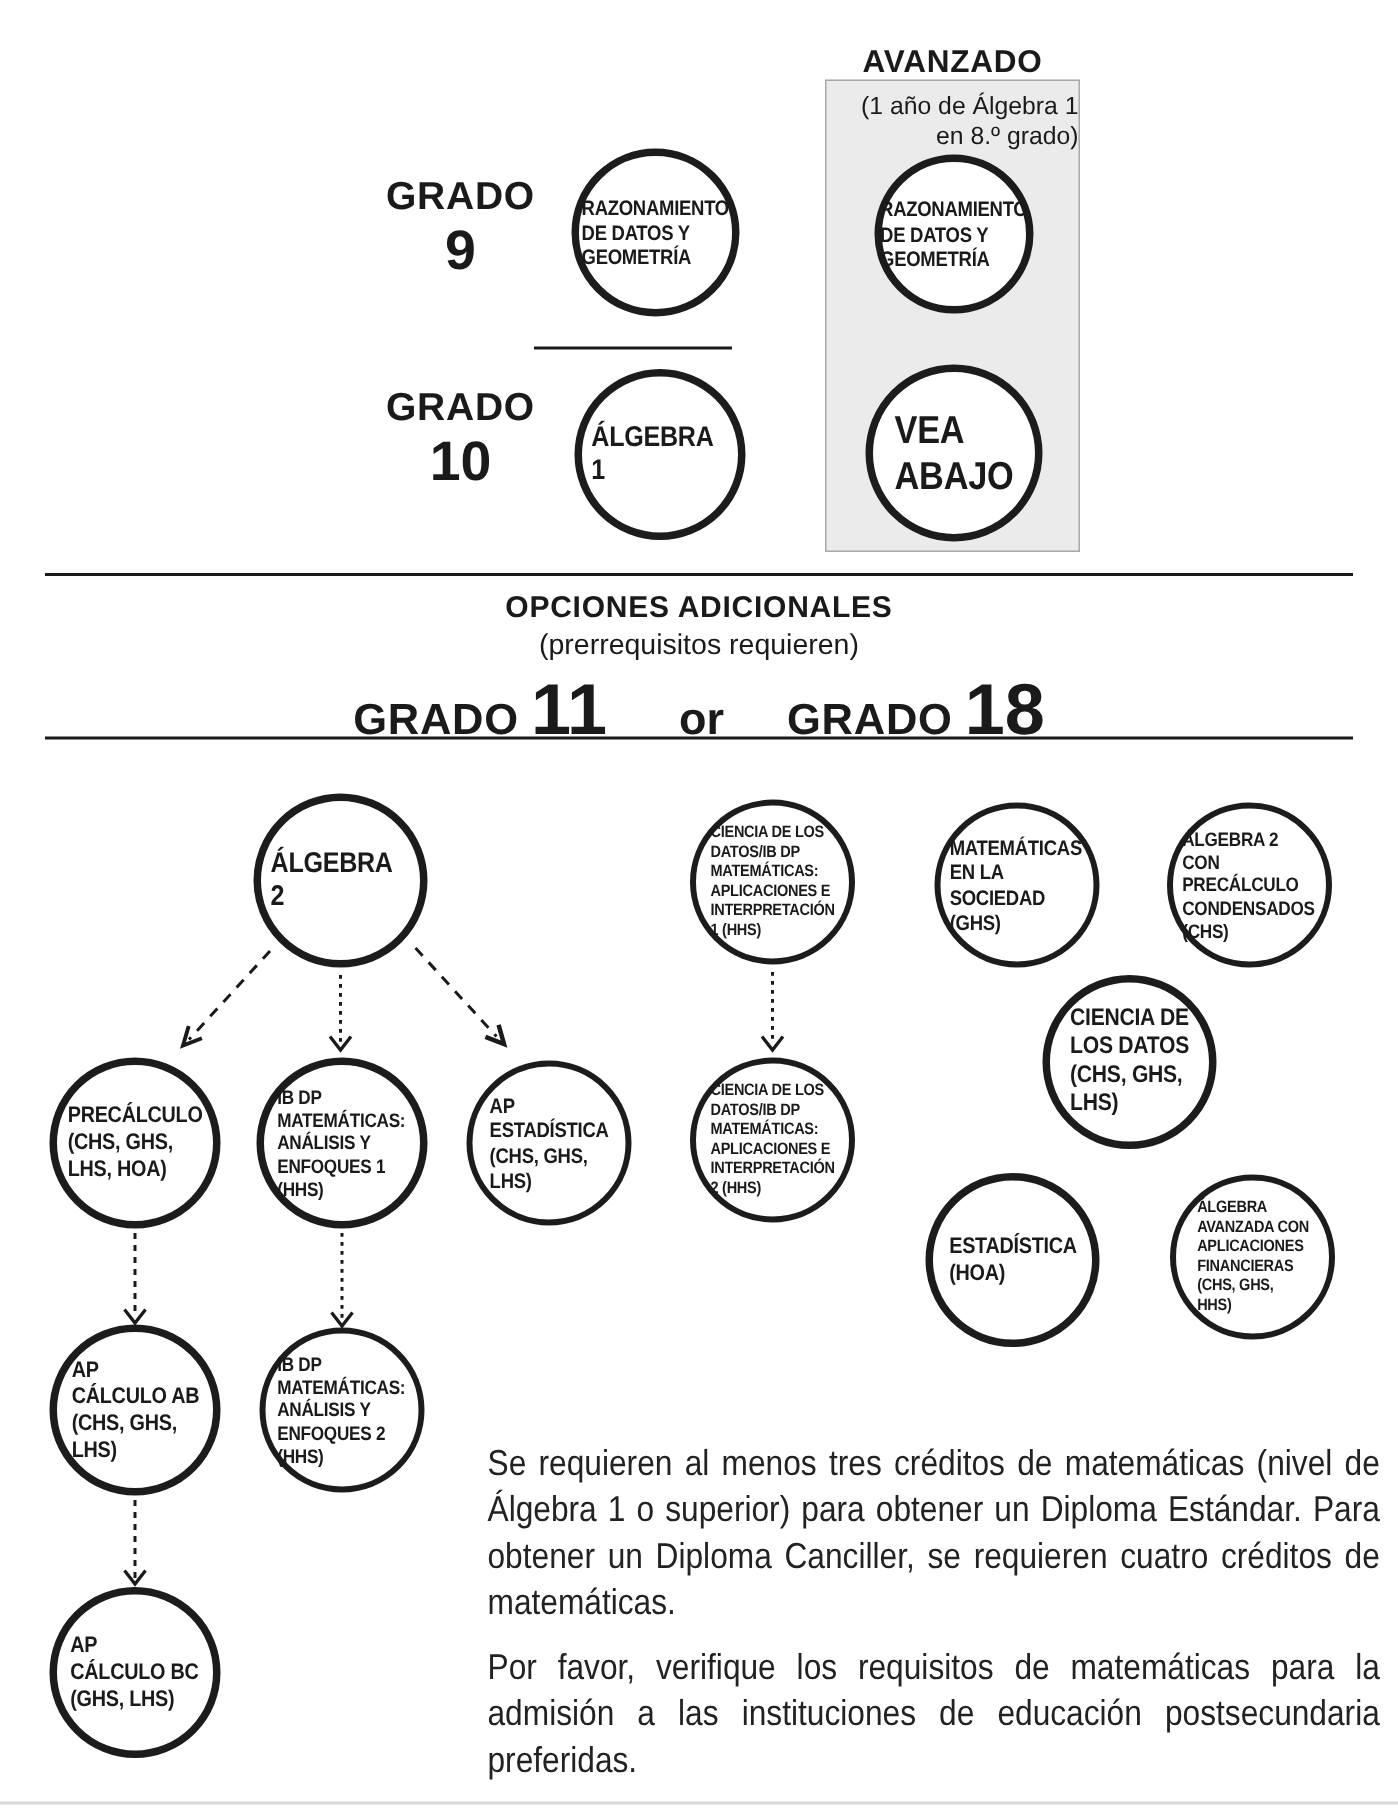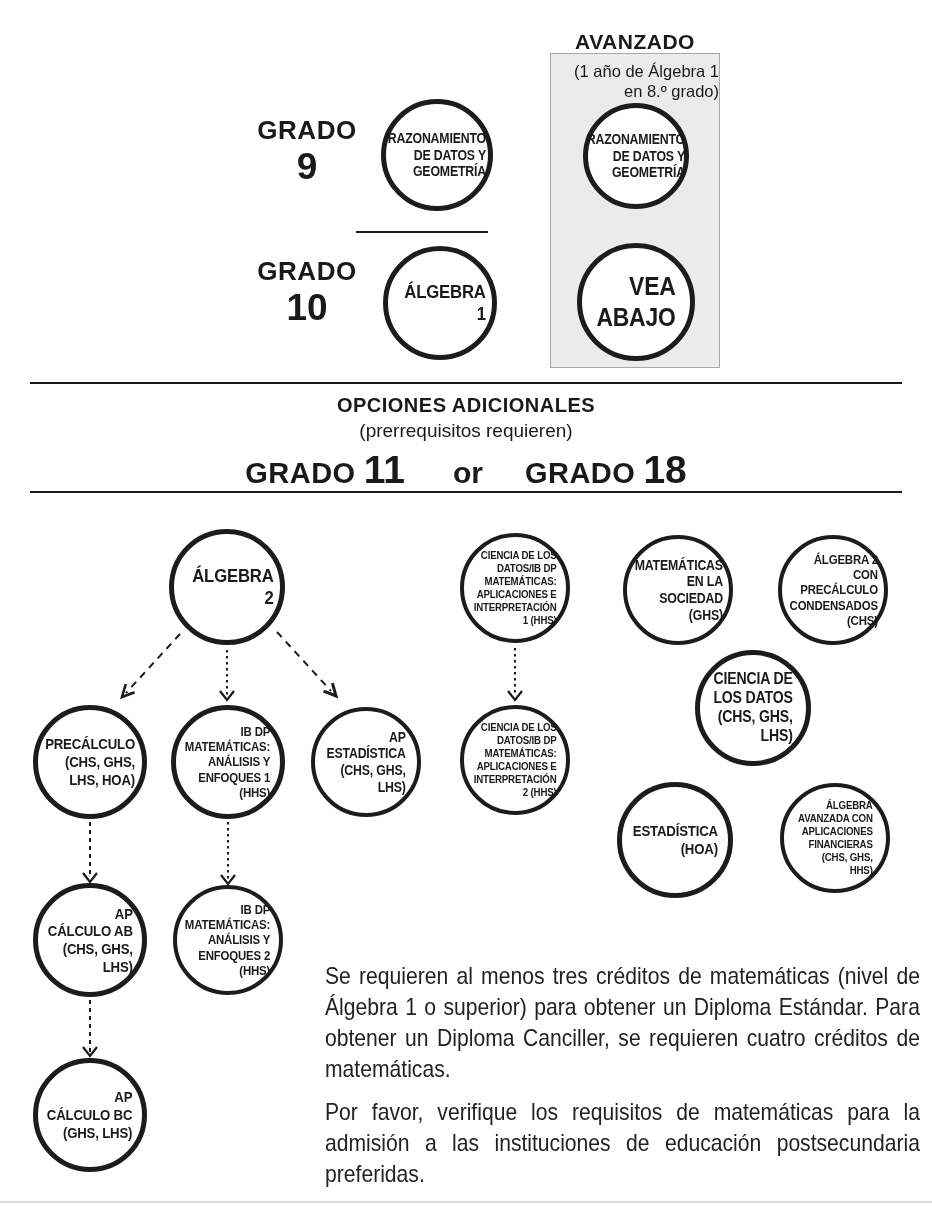--- a/index.html
+++ b/index.html
@@ -13,36 +13,36 @@
     background:#ebebeb;border:1px solid #a8a8a8;box-sizing:border-box;}
   .avanzado-title{position:absolute;left:550px;top:30px;width:170px;text-align:center;
     font-weight:bold;font-size:21px;letter-spacing:.5px;}
   .gray-note{margin-top:7px;text-align:right;font-size:16.5px;line-height:1.22;white-space:pre-line;}
   
   .grade-header{position:absolute;width:120px;text-align:center;}
   .gh-label{font-weight:bold;font-size:26px;letter-spacing:.5px;}
   .gh-num{font-weight:bold;font-size:37px;line-height:1.0;margin-top:2px;}
   
   .circle{position:absolute;border:4px solid #1c1c1c;border-radius:50%;background:#fff;
-    display:flex;align-items:center;justify-content:center;text-align:right;box-sizing:border-box;}
+    display:flex;align-items:center;justify-content:center;text-align:left;box-sizing:border-box;}
   .circle .t{white-space:pre-line;transform:scaleX(.88);line-height:1.18;font-weight:bold;letter-spacing:-.2px;}
   .fs11{font-size:11px;line-height:1.22;}
   .fs13{font-size:13px;}
   .fs14{font-size:14px;}
   .fs15{font-size:15px;}
   .fs16{font-size:16px;}
   .fs19{font-size:19px;}
   .fs26{font-size:26px;line-height:1.25;}
   
   .options{position:absolute;left:0;top:394px;width:932px;text-align:center;}
   .opt-title{font-weight:bold;font-size:20px;letter-spacing:.5px;}
   .opt-sub{font-size:19px;margin-top:3px;}
   .grades-row{margin-top:8px;display:flex;justify-content:center;align-items:baseline;}
   .g-label{font-weight:bold;font-size:29px;letter-spacing:.5px;}
-  .g-num{font-weight:bold;font-size:39px;margin-left:8px;line-height:1;}
+  .g-num{font-weight:bold;font-size:48px;margin-left:8px;line-height:1;}
   .g-or{font-weight:bold;font-size:30px;margin:0 42px 0 48px;}
   
   .note{position:absolute;left:325px;width:676px;transform:scaleX(.88);transform-origin:left top;
     font-size:24px;line-height:31px;text-align:justify;color:#222;font-weight:normal;letter-spacing:0;}
 </style>
 </head>
 <body>
 
 <div class="page">
 

